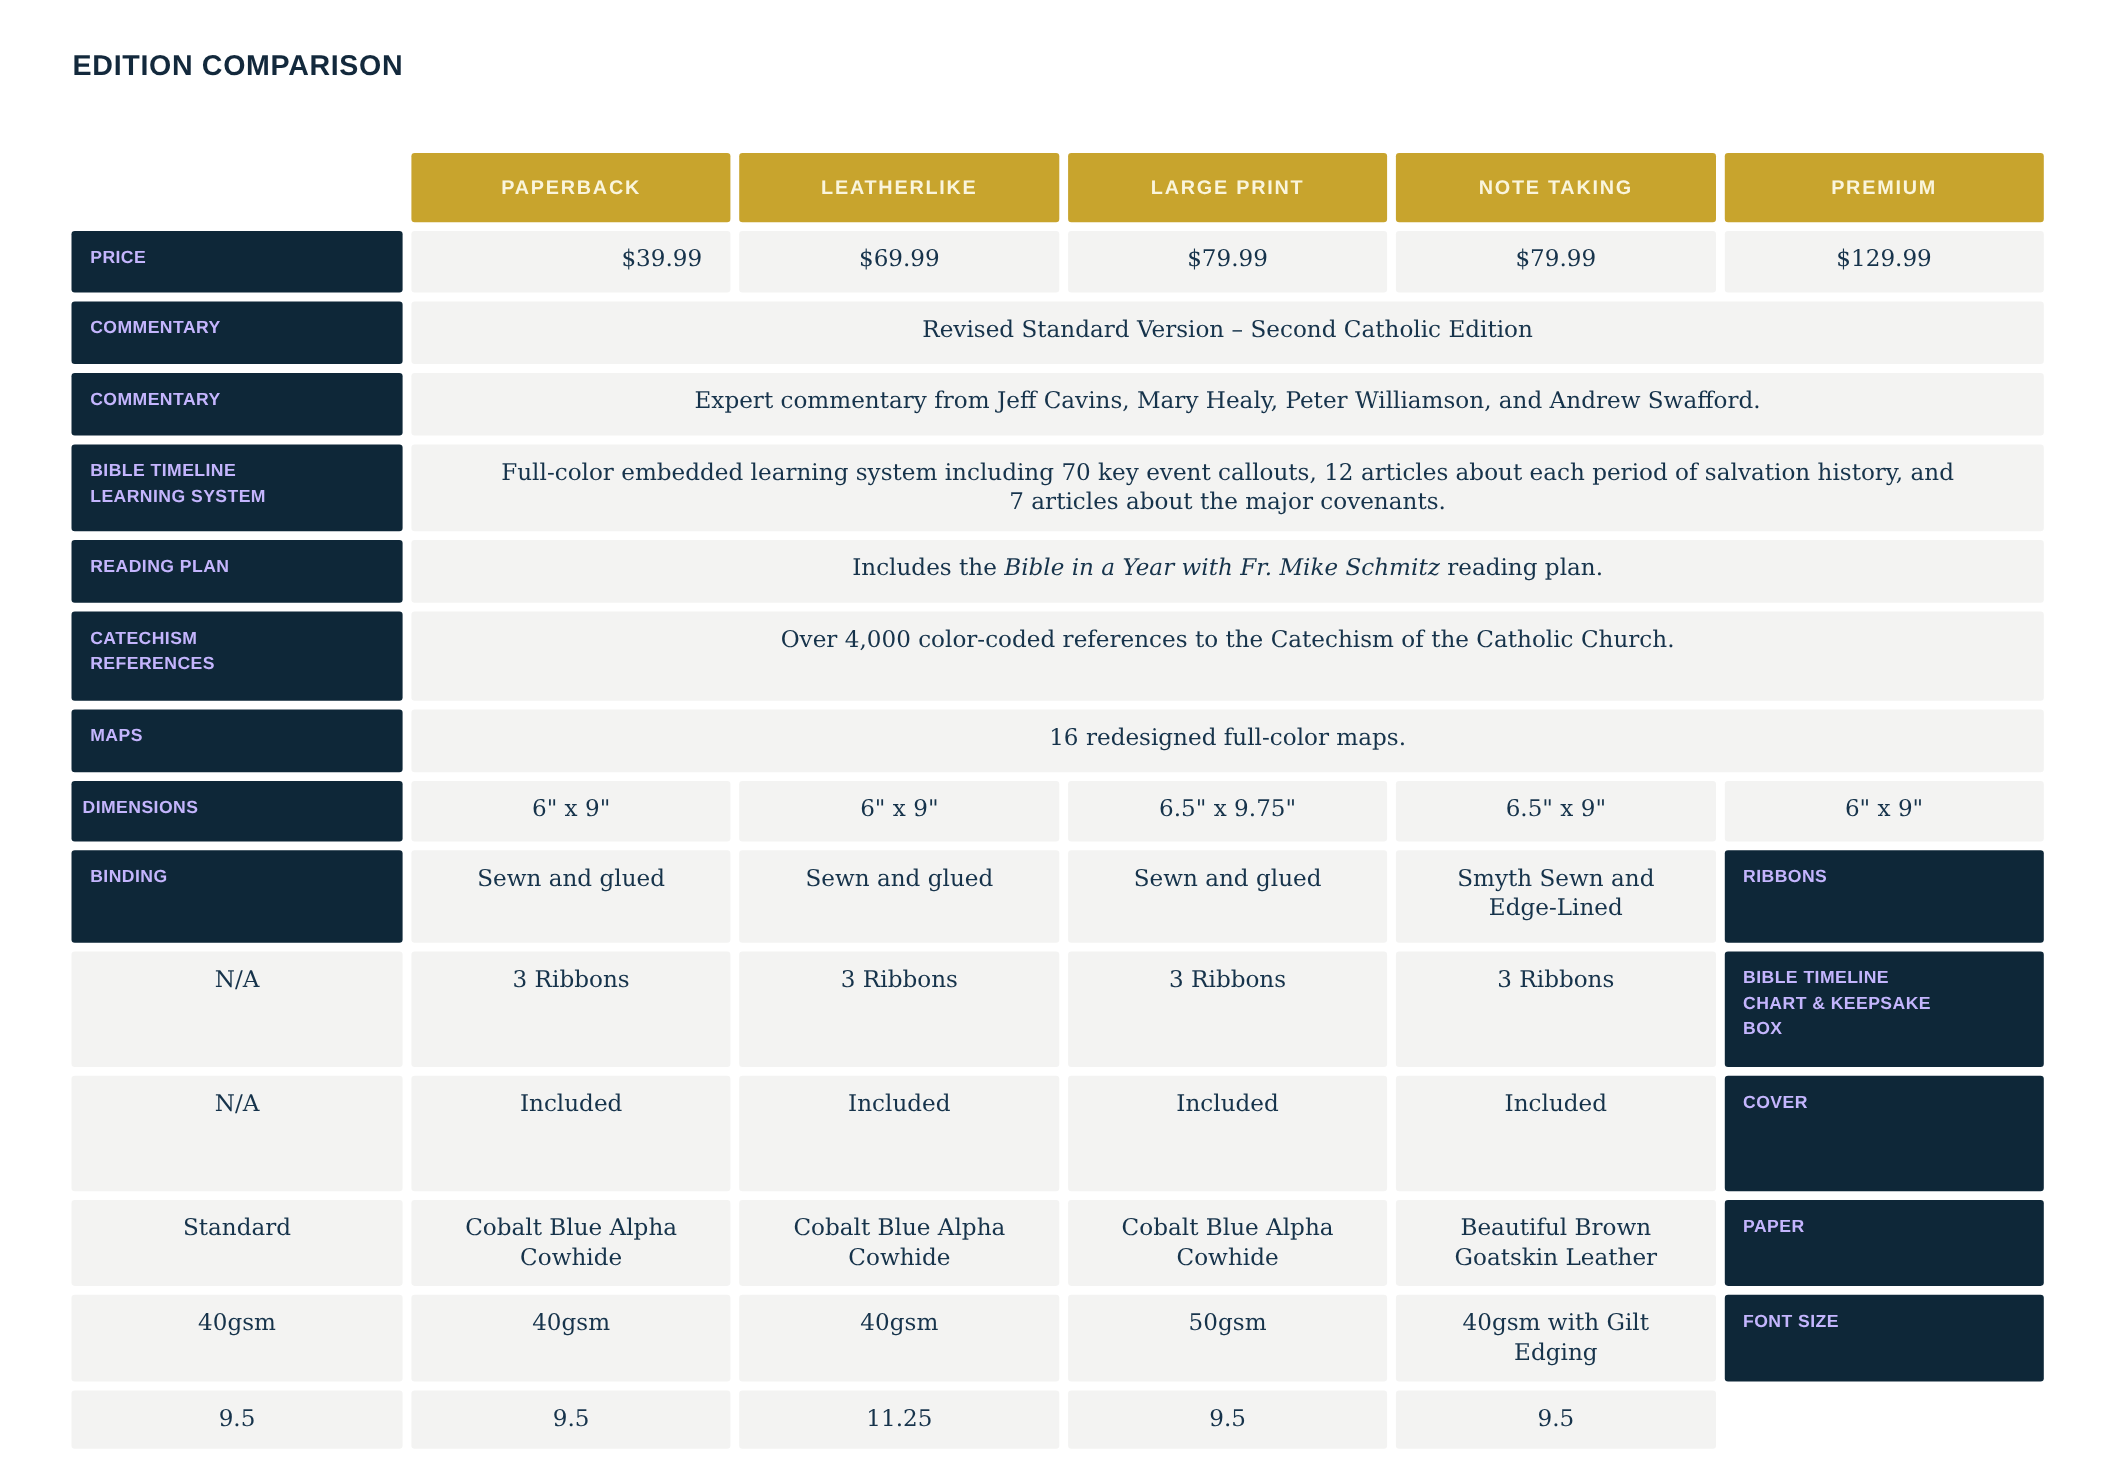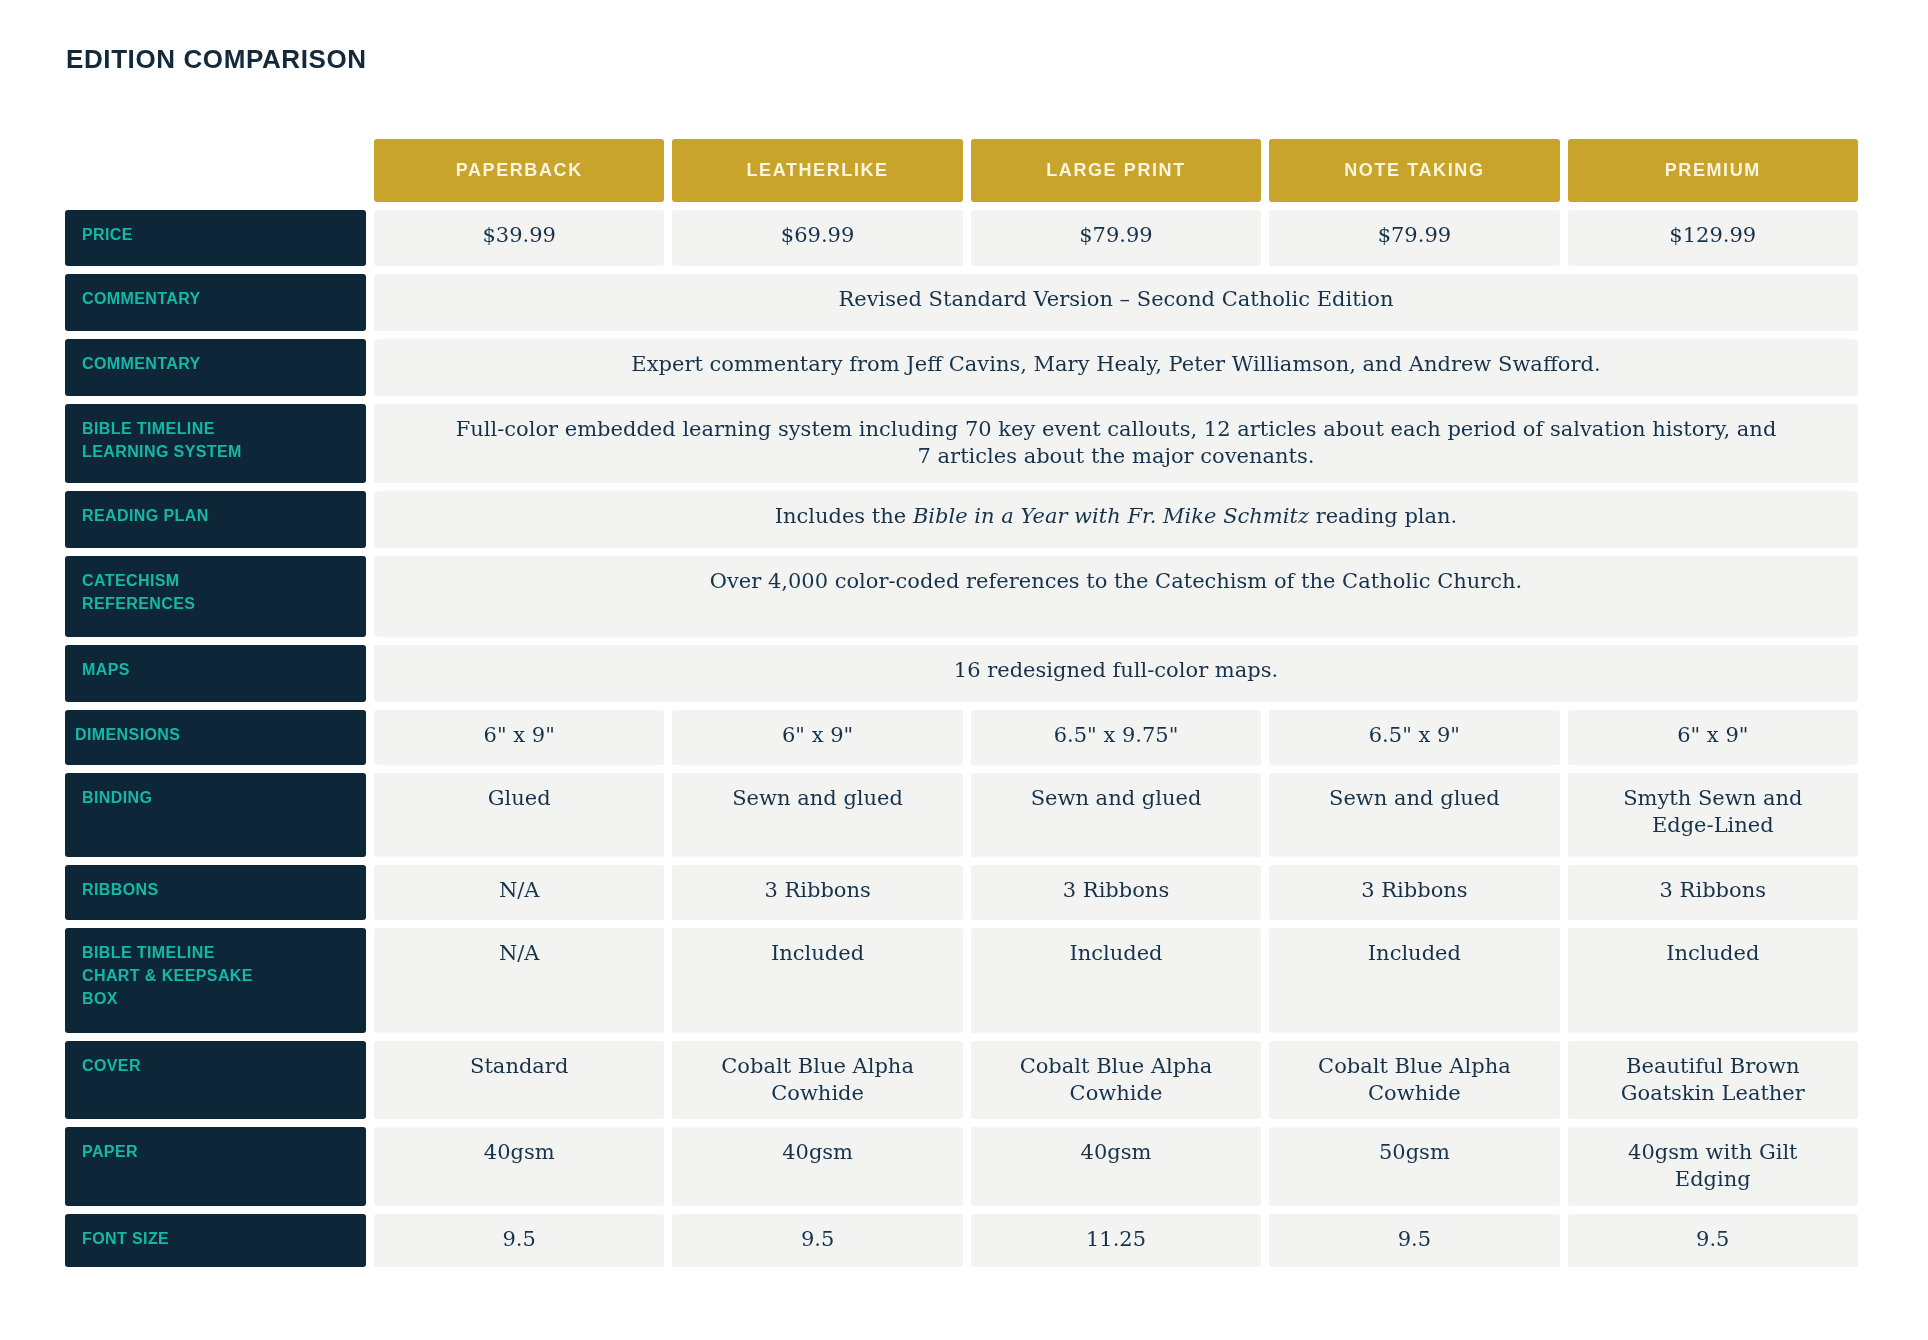--- a/index.html
+++ b/index.html
@@ -47,21 +47,21 @@
     display: flex;
     align-items: center;
     justify-content: center;
     font-weight: 700;
     font-size: 18px;
     letter-spacing: 1.6px;
     border-radius: 3px;
   }
   .row-label {
     background: var(--navy);
-    color: #14b8a6;
+    color: #c4b5fd;
     font-weight: 700;
     font-size: 16px;
     letter-spacing: 0.4px;
     line-height: 1.45;
     padding: 13px 100px 13px 17px;
     border-radius: 3px;
   }
   .cell {
     background: var(--cell-bg);
     color: var(--cell-text);
@@ -84,21 +84,21 @@
 <div class="page">
   <h1 class="title">EDITION COMPARISON</h1>
   <div class="grid" id="comparison-grid">
       <div class="corner"></div>
       <div class="col-header">PAPERBACK</div>
       <div class="col-header">LEATHERLIKE</div>
       <div class="col-header">LARGE PRINT</div>
       <div class="col-header">NOTE TAKING</div>
       <div class="col-header">PREMIUM</div>
       <div class="row-label" style="min-height: 56px;">PRICE</div>
-      <div class="cell" style="min-height: 56px;">$39.99</div>
+      <div class="cell" style="min-height: 56px; text-align: right;">$39.99</div>
       <div class="cell" style="min-height: 56px;">$69.99</div>
       <div class="cell" style="min-height: 56px;">$79.99</div>
       <div class="cell" style="min-height: 56px;">$79.99</div>
       <div class="cell" style="min-height: 56px;">$129.99</div>
       <div class="row-label" style="min-height: 57px;">COMMENTARY</div>
       <div class="cell span-cell" style="min-height: 57px;">Revised Standard Version – Second Catholic Edition</div>
       <div class="row-label" style="min-height: 57px;">COMMENTARY</div>
       <div class="cell span-cell" style="min-height: 57px;">Expert commentary from Jeff Cavins, Mary Healy, Peter Williamson, and Andrew Swafford.</div>
       <div class="row-label" style="min-height: 76px;">BIBLE TIMELINE LEARNING SYSTEM</div>
       <div class="cell span-cell" style="min-height: 76px;">Full-color embedded learning system including 70 key event callouts, 12 articles about each period of salvation history, and 7 articles about the major covenants.</div>
@@ -108,21 +108,20 @@
       <div class="cell span-cell" style="min-height: 81px;">Over 4,000 color-coded references to the Catechism of the Catholic Church.</div>
       <div class="row-label" style="min-height: 57px;">MAPS</div>
       <div class="cell span-cell" style="min-height: 57px;">16 redesigned full-color maps.</div>
       <div class="row-label" style="min-height: 55px; padding-left: 10px;">DIMENSIONS</div>
       <div class="cell" style="min-height: 55px;">6" x 9"</div>
       <div class="cell" style="min-height: 55px;">6" x 9"</div>
       <div class="cell" style="min-height: 55px;">6.5" x 9.75"</div>
       <div class="cell" style="min-height: 55px;">6.5" x 9"</div>
       <div class="cell" style="min-height: 55px;">6" x 9"</div>
       <div class="row-label" style="min-height: 84px;">BINDING</div>
-      <div class="cell" style="min-height: 84px;">Glued</div>
       <div class="cell" style="min-height: 84px;">Sewn and glued</div>
       <div class="cell" style="min-height: 84px;">Sewn and glued</div>
       <div class="cell" style="min-height: 84px;">Sewn and glued</div>
       <div class="cell" style="min-height: 84px;">Smyth Sewn and Edge-Lined</div>
       <div class="row-label" style="min-height: 55px;">RIBBONS</div>
       <div class="cell" style="min-height: 55px;">N/A</div>
       <div class="cell" style="min-height: 55px;">3 Ribbons</div>
       <div class="cell" style="min-height: 55px;">3 Ribbons</div>
       <div class="cell" style="min-height: 55px;">3 Ribbons</div>
       <div class="cell" style="min-height: 55px;">3 Ribbons</div>

